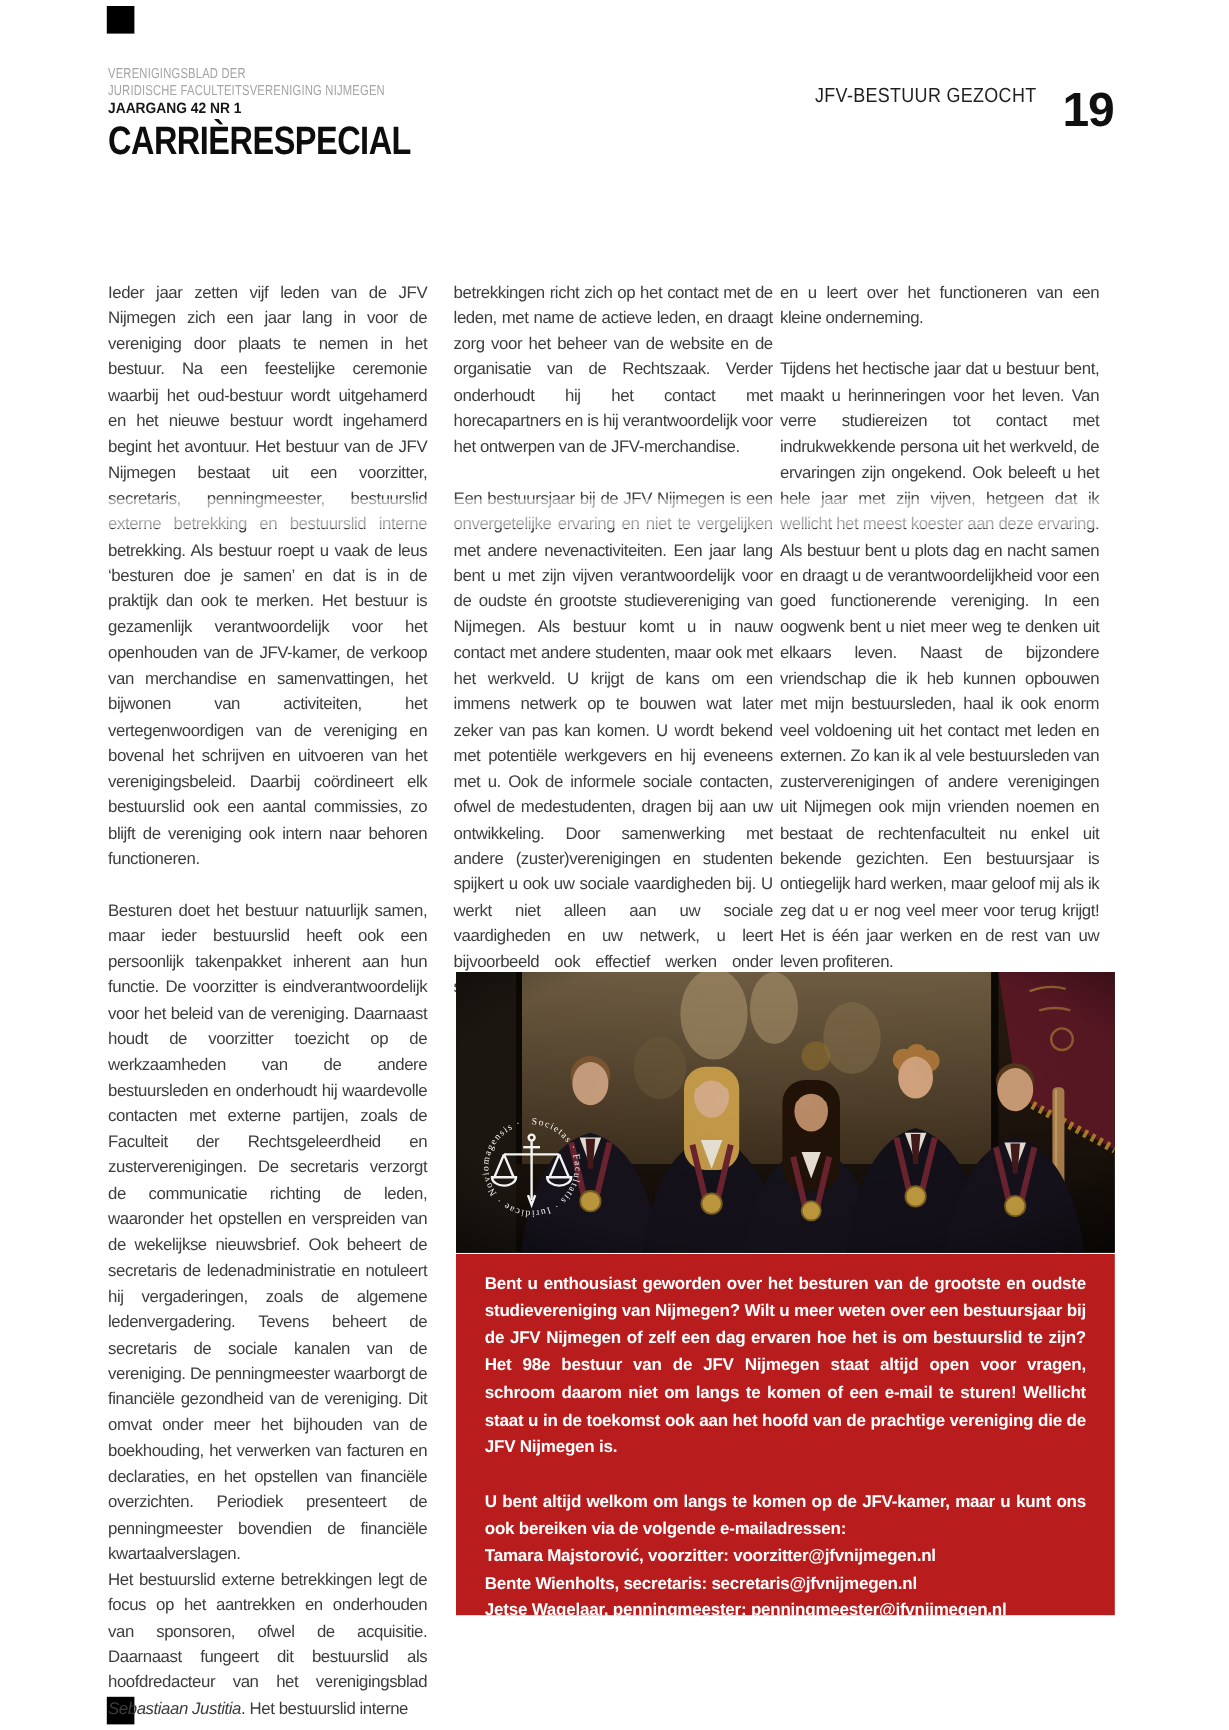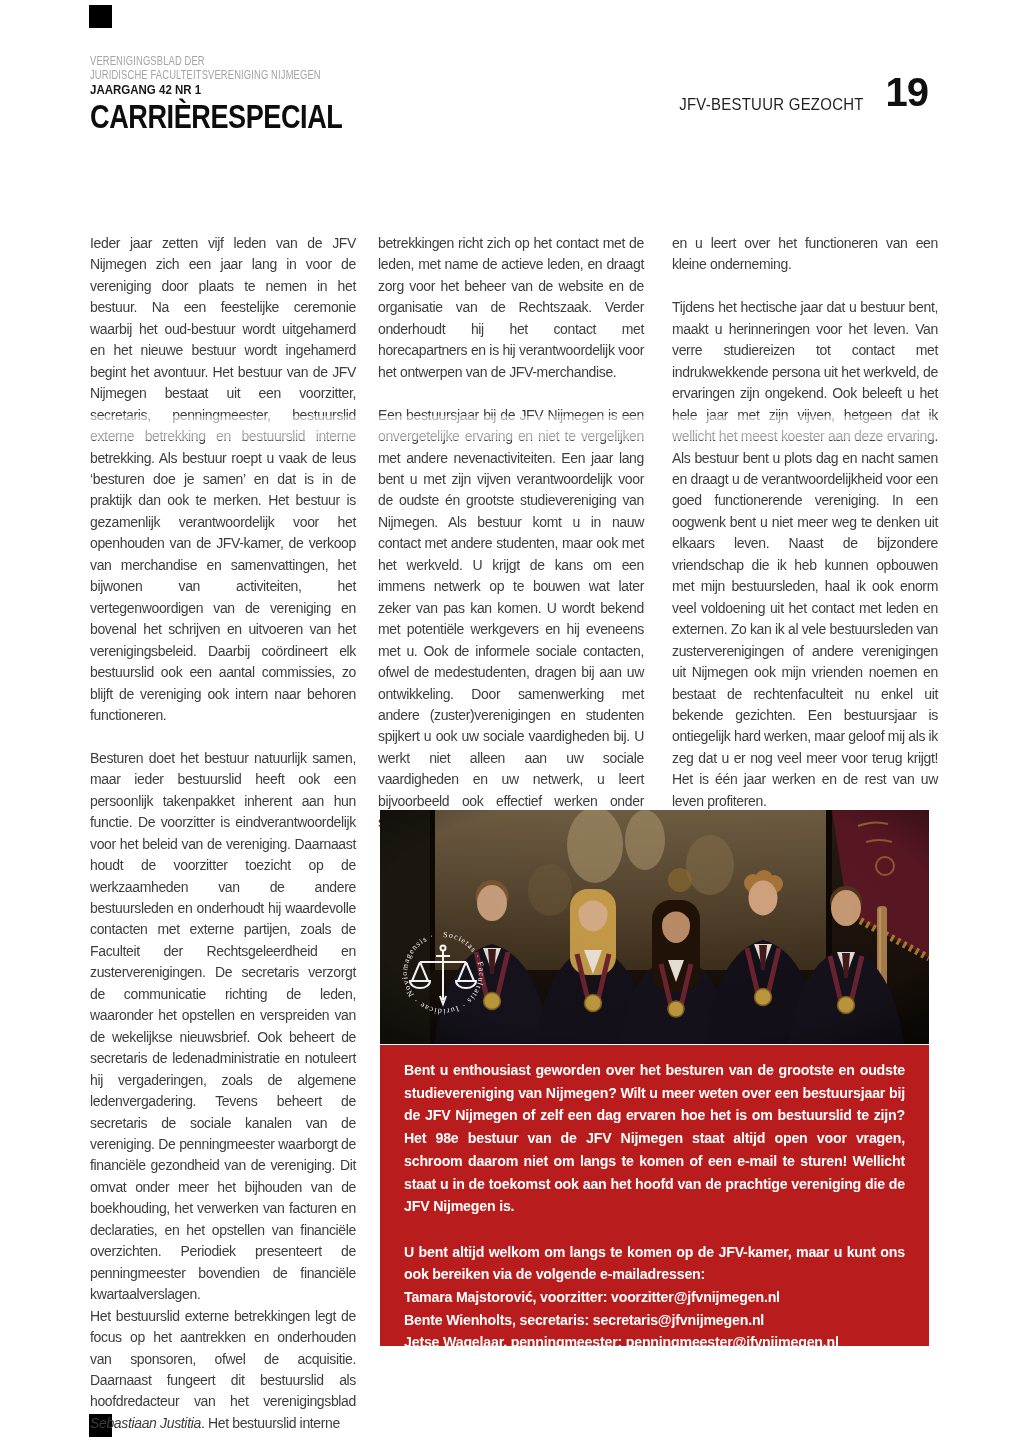--- a/index.html
+++ b/index.html
@@ -15,29 +15,29 @@
   .masthead { position:absolute; left:90px; top:55px; }
   .mh-gray { font-size:12px; line-height:13.5px; color:#a4a4a4; font-weight:400;
              letter-spacing:0.2px; transform:scaleX(0.78); transform-origin:0 50%; white-space:nowrap; }
   .mh-edition { font-size:12.5px; line-height:15px; font-weight:bold; color:#161616;
                 margin-top:1px; transform:scaleX(0.92); transform-origin:0 50%; white-space:nowrap; }
   .mh-title { font-size:33px; line-height:33px; font-weight:800; color:#0d0d0d;
               letter-spacing:-0.5px; margin-top:2px; transform:scaleX(0.82);
               transform-origin:0 50%; white-space:nowrap; }
 
   
-  .header-right { position:absolute; top:70px; right:96px; display:flex; align-items:flex-end; }
+  .header-right { position:absolute; top:70px; right:96px; display:flex; align-items:flex-start; }
   .section-label { font-size:17px; color:#1f1f1f; letter-spacing:0.3px;
                    transform:scaleX(0.88); transform-origin:100% 100%; white-space:nowrap; }
   .page-number { font-size:40px; font-weight:bold; color:#101010; margin-left:22px; letter-spacing:-1px; }
 
   
   .col { position:absolute; top:233px; width:266px; font-size:14px; line-height:21.45px;
          color:#3d3d3d; text-align:justify; letter-spacing:-0.35px; }
-  .col1 { left:90px; } .col2 { left:378px; } .col3 { left:672px; }
+  .col1 { left:90px; } .col2 { left:378px; } .col3 { left:650px; }
   .para { margin:0 0 21.45px 0; }
   .para.tight { margin-bottom:0; }
   .italic { font-style:italic; }
 
   
   .fade-band { position:absolute; left:85px; top:416px; width:850px; height:24px;
                background:rgba(255,255,255,0.55); z-index:5; pointer-events:none; }
 
   
   .photo { position:absolute; left:380px; top:810px; width:549px; height:234px;

